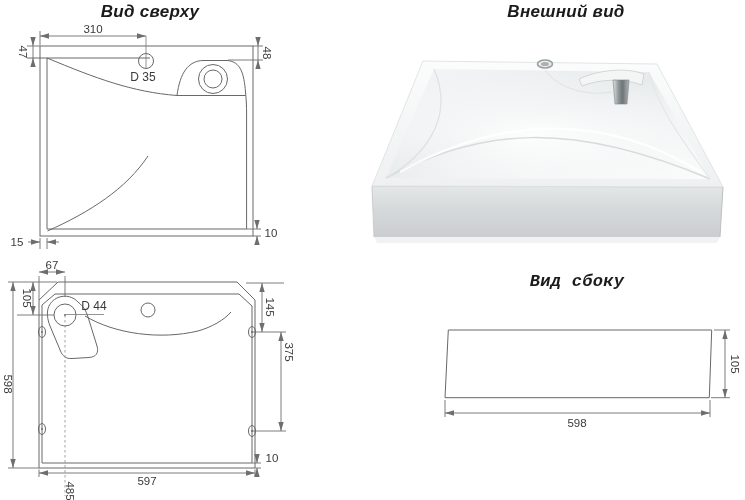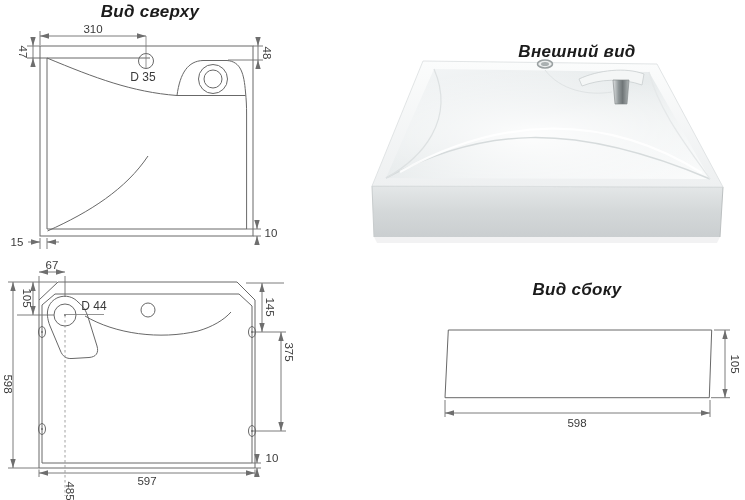--- a/index.html
+++ b/index.html
@@ -14,22 +14,22 @@
   .lw-thin{stroke:#787878;stroke-width:.8;fill:none;}
   .dim{stroke:#6e6e6e;stroke-width:.9;fill:none;}
   .dot{stroke:#8a8a8a;stroke-width:.8;fill:none;stroke-dasharray:2.5 2.5;}
 </style>
 </head>
 <body>
 
 <div class="canvas">
 
   <div class="view-title" style="left:45px;top:2px;width:210px;">Вид сверху</div>
-  <div class="view-title" style="left:477px;top:2px;width:200px;margin-top:40px;">Внешний вид</div>
-  <div class="view-title" style="left:477px;top:280px;width:200px;">Вид сбоку</div>
+  <div class="view-title" style="left:466px;top:2px;width:200px;">Внешний вид</div>
+  <div class="view-title" style="left:477px;top:272px;width:200px;font-family:Liberation Mono, monospace;">Вид сбоку</div>
 
   <svg style="left:0;top:0;" width="300" height="255" viewBox="0 0 300 255">
     <defs>
       <marker id="arrA" viewBox="0 0 10 8" markerWidth="10" markerHeight="8" refX="9" refY="4" orient="auto-start-reverse" markerUnits="userSpaceOnUse">
         <path d="M0,1.3 L9,4 L0,6.7 Z" fill="#6e6e6e"></path>
       </marker>
     </defs>
 
     <g>
       <rect class="lw" x="40" y="46" width="213" height="190"></rect>

